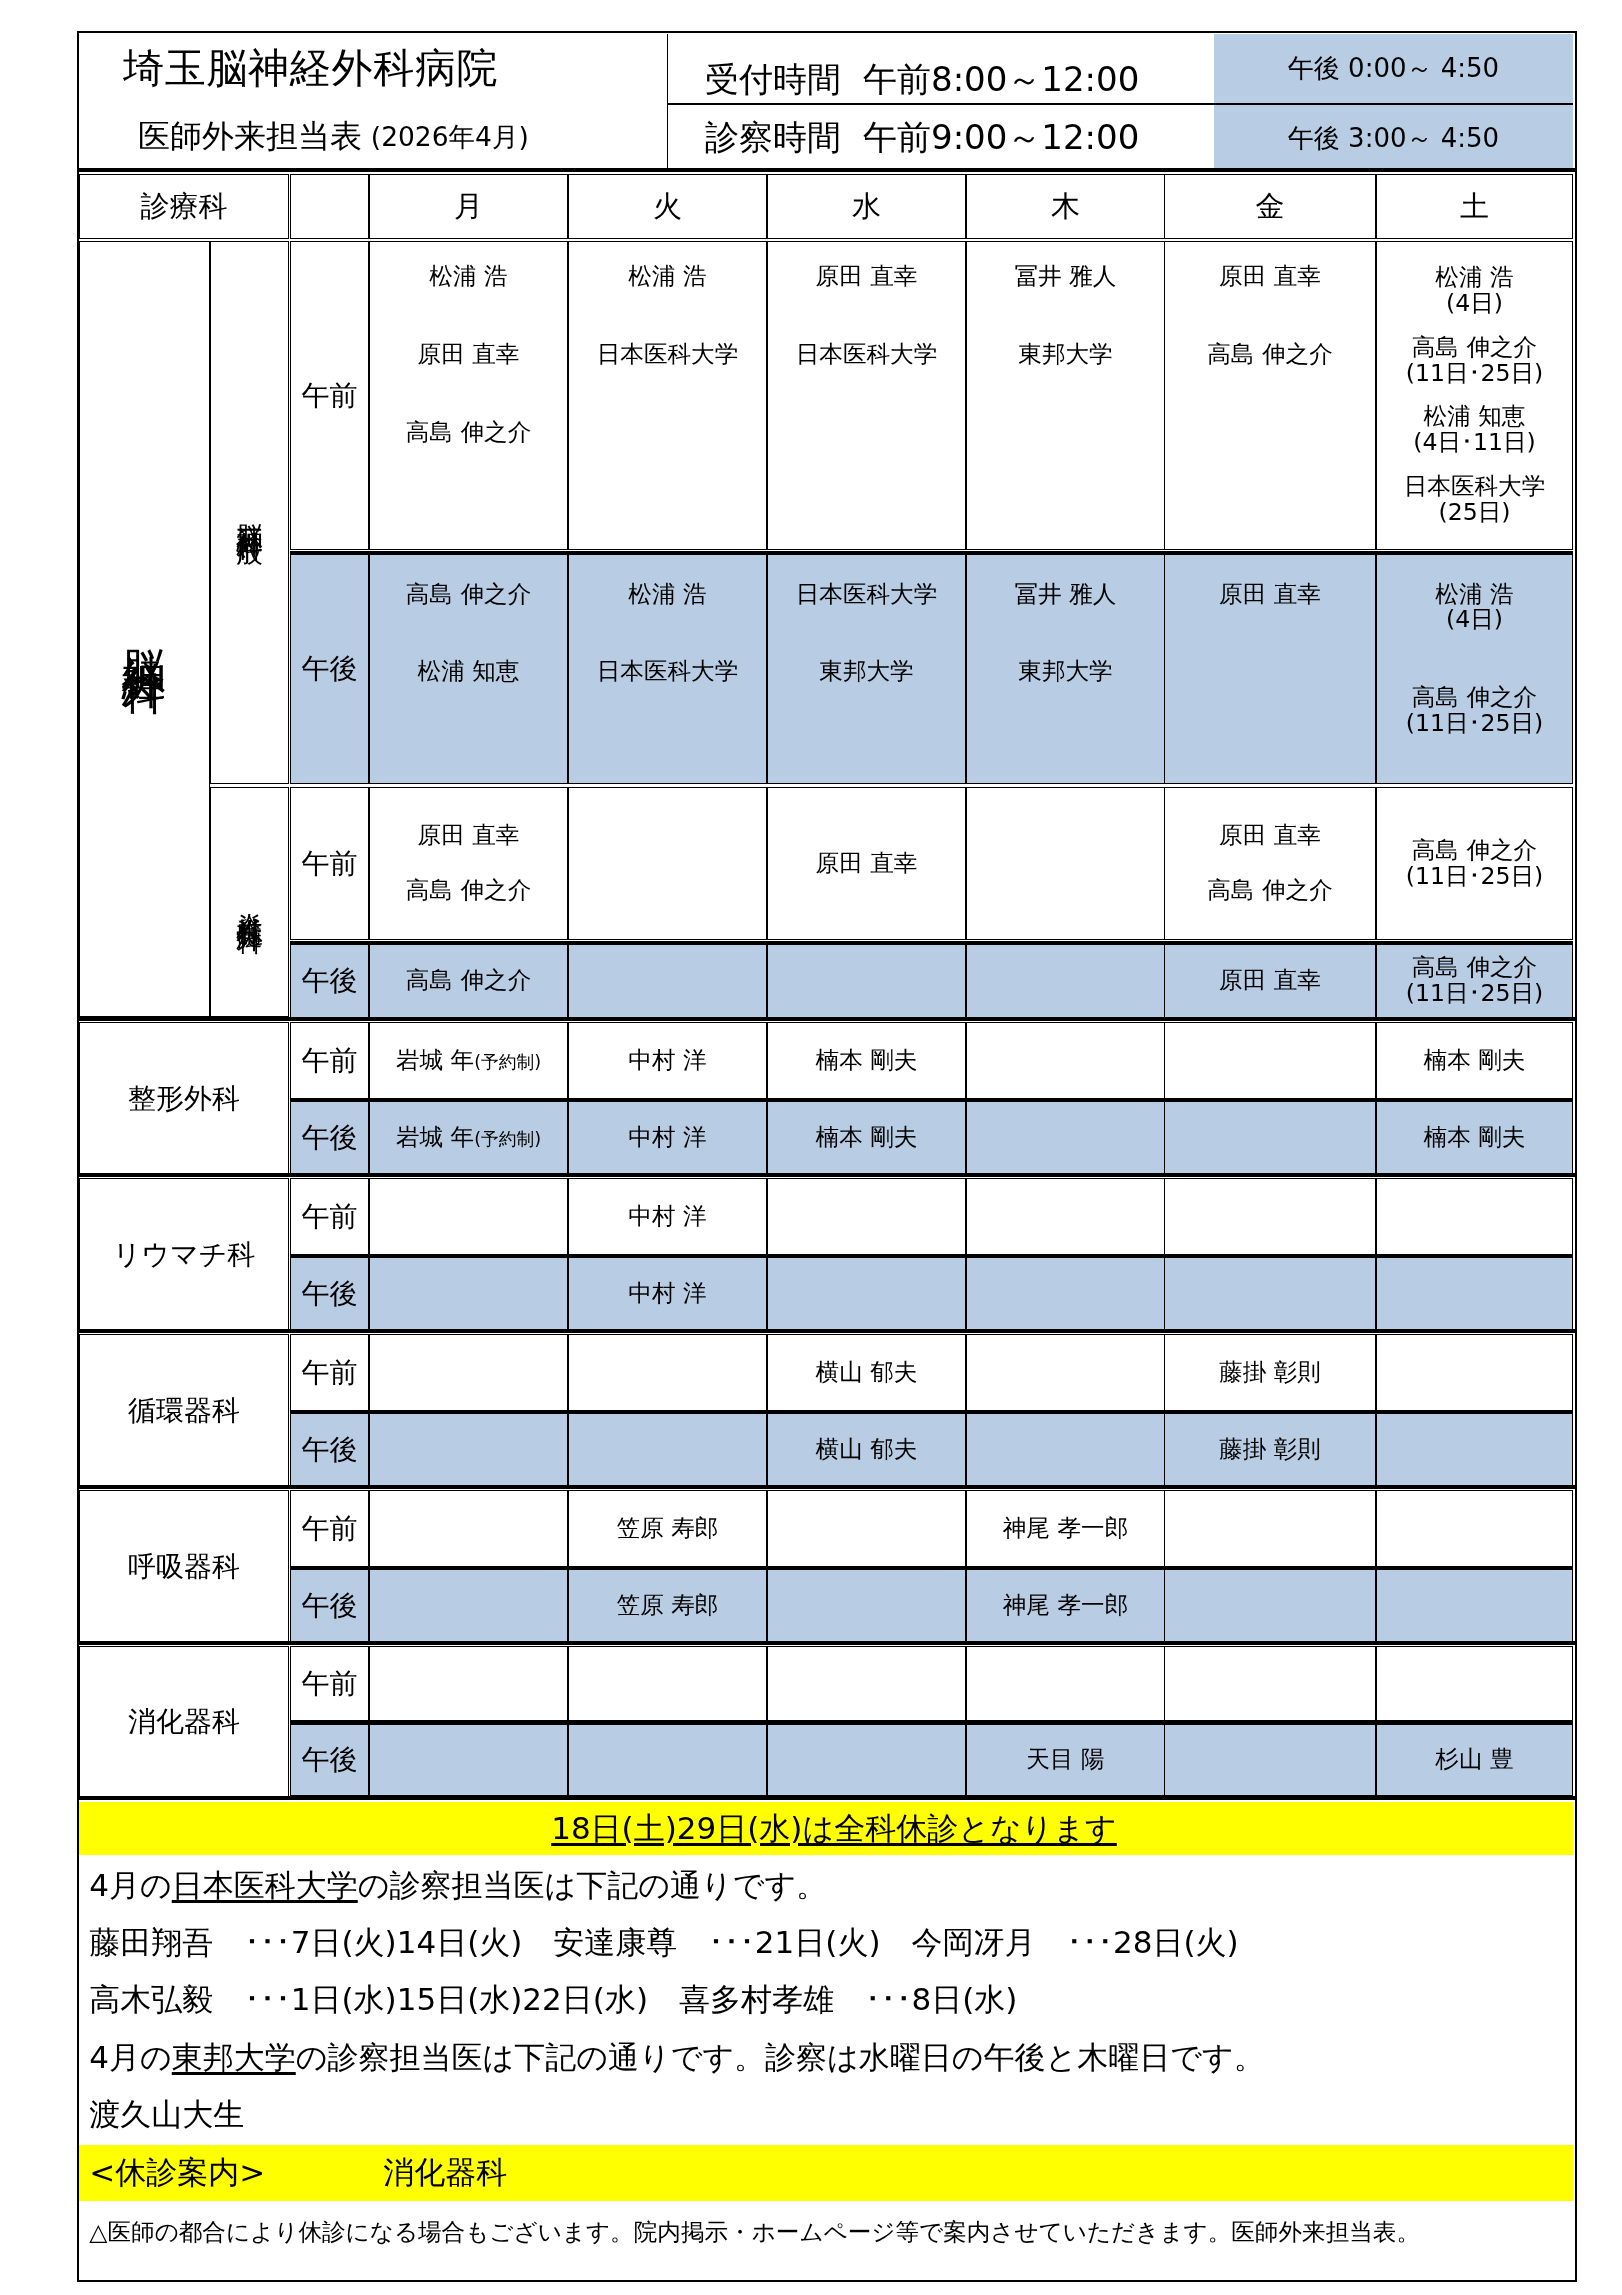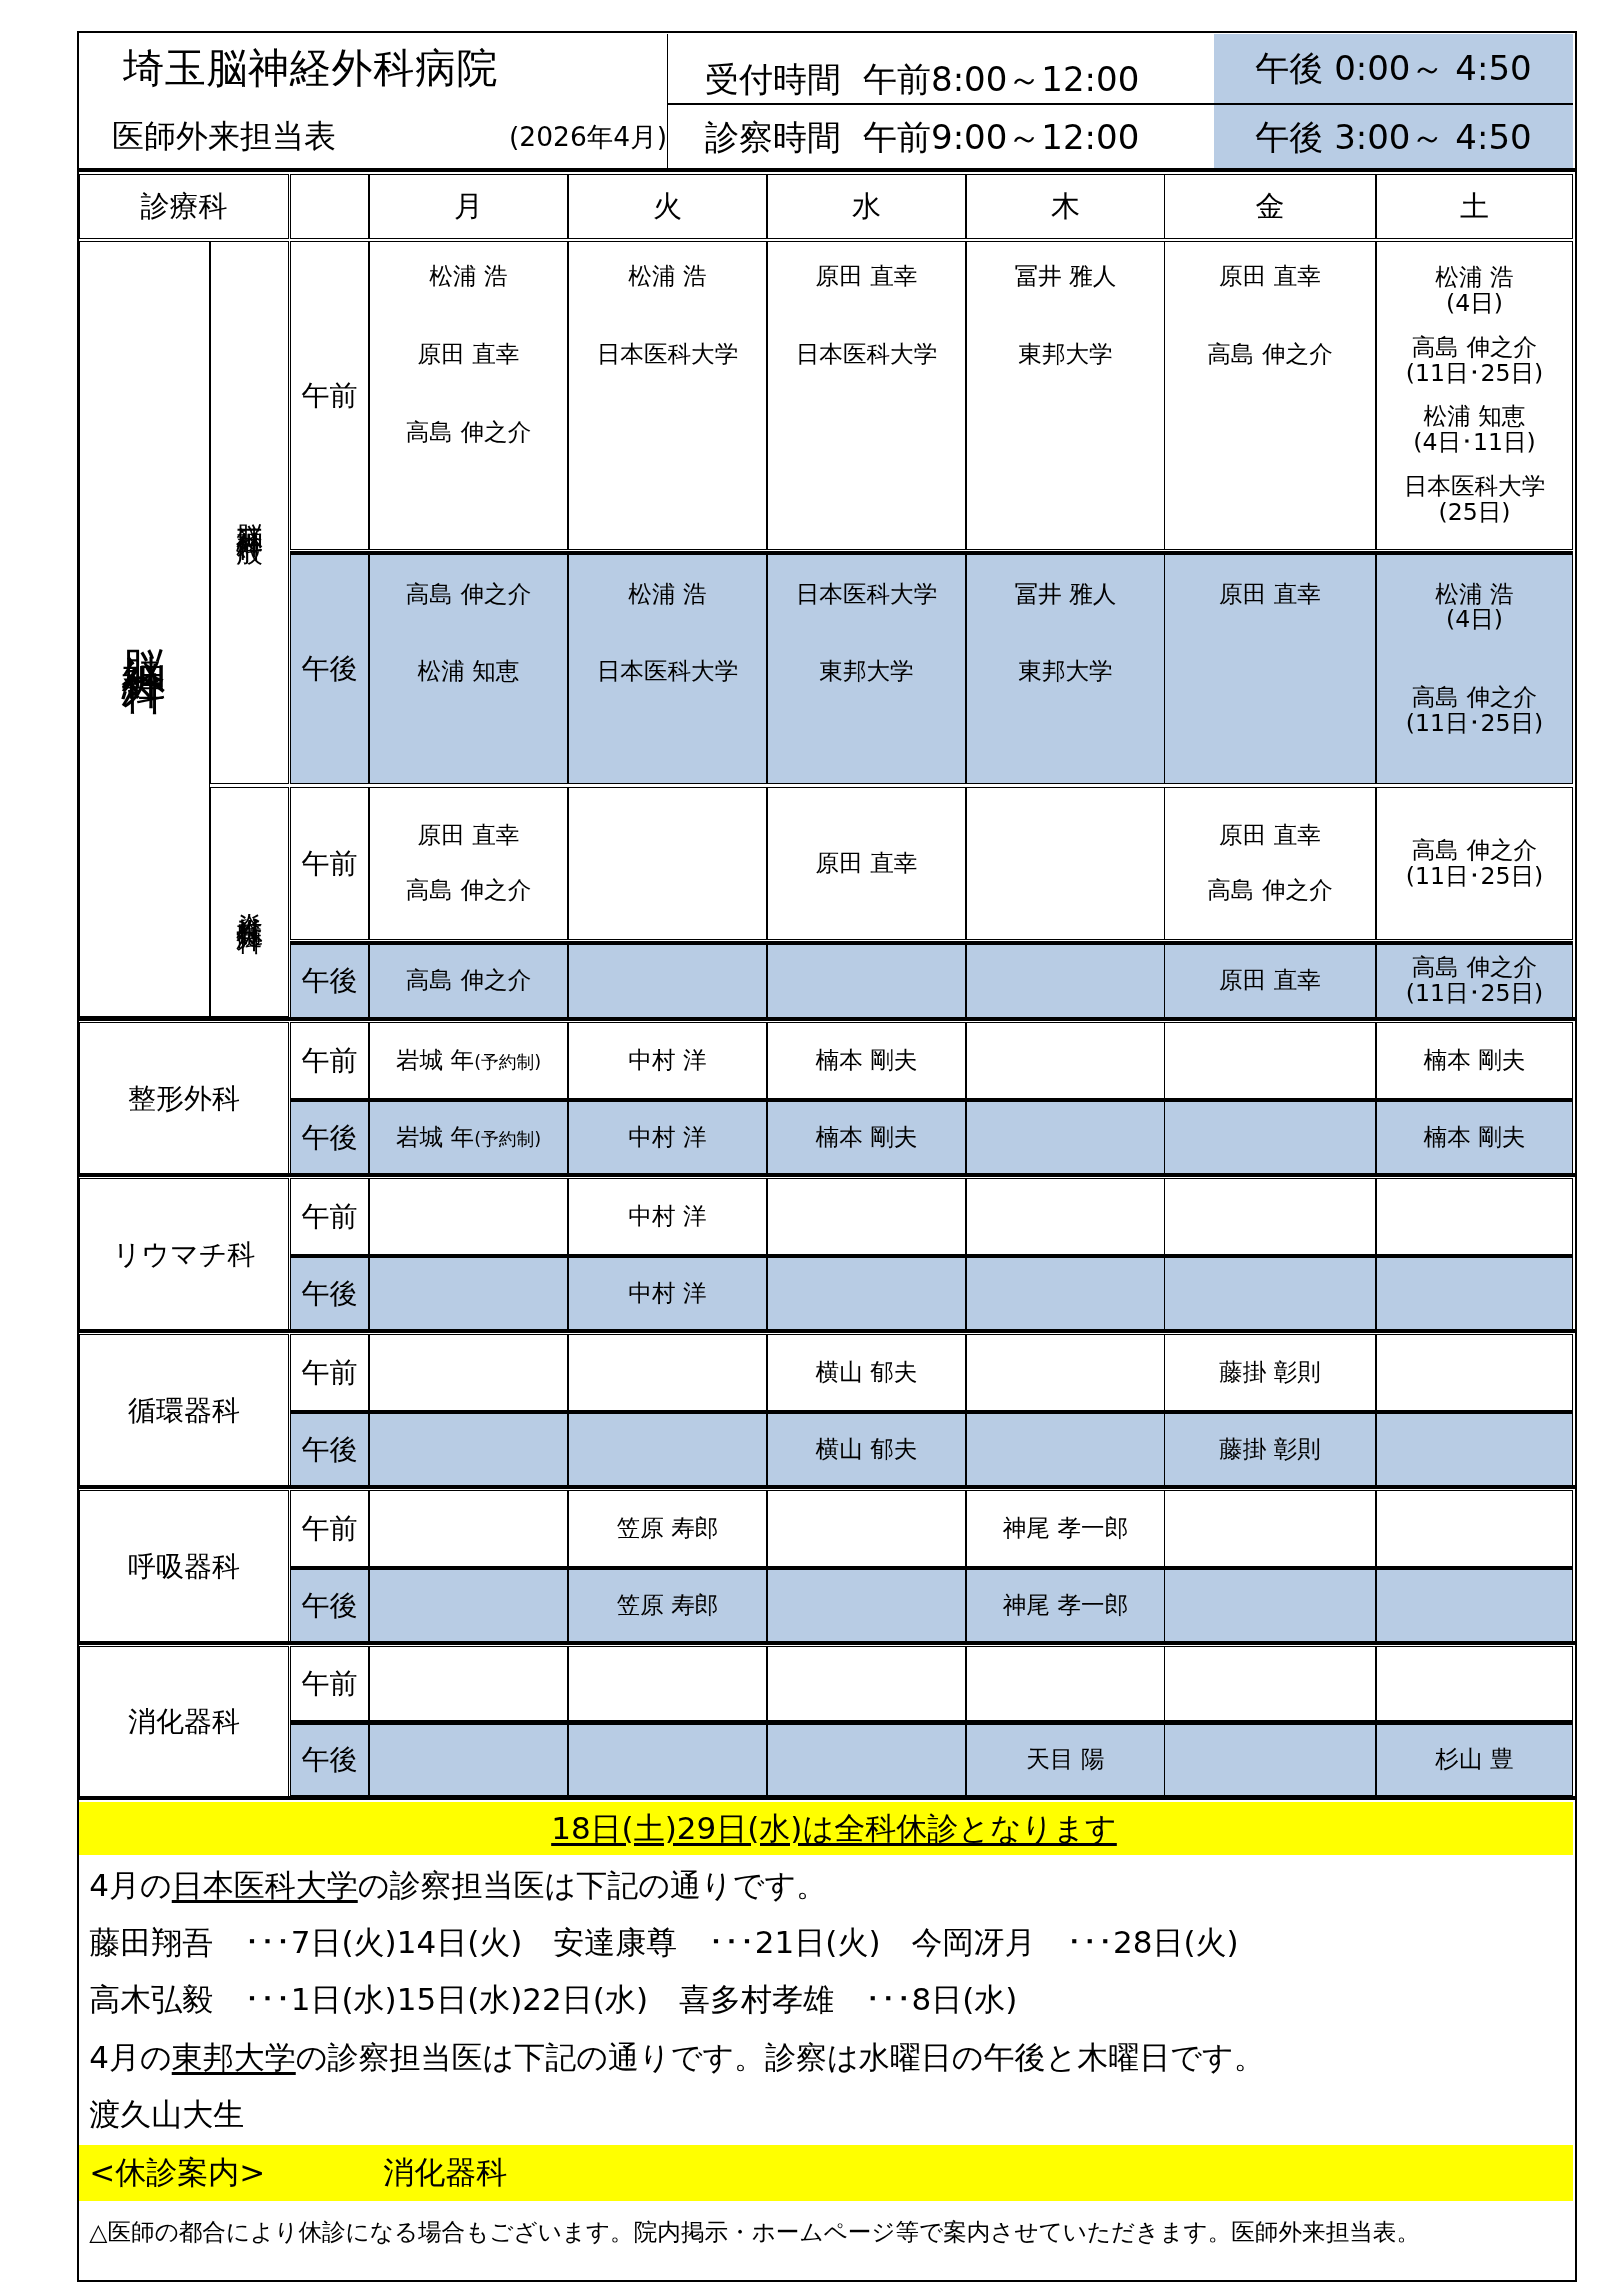--- a/index.html
+++ b/index.html
@@ -3,24 +3,24 @@
 <meta charset="utf-8">
 <style>
   html,body{margin:0;padding:0;background:#fff;}
   body{width:1623px;height:2295px;position:relative;overflow:hidden;font-family:"DejaVu Sans","Liberation Sans",sans-serif;color:#000;}
   .abs{position:absolute;box-sizing:border-box;}
   .frame{left:77px;top:31px;width:1500px;height:2251px;border:2.9px solid #000;}
   .cell{position:absolute;box-sizing:border-box;border:1.5px solid #000;display:flex;align-items:center;justify-content:center;text-align:center;background:#fff;}
   .blue{background:#b8cce4;}
   .thick-top{border-top:4.4px solid #000;}
   .hdr-title{font-size:41px;justify-content:flex-start;padding-left:44px;letter-spacing:0.7px;}
-  .hdr-sub{font-size:32px;justify-content:space-between;padding-left:33px;}
+  .hdr-sub{font-size:32px;justify-content:flex-start;padding-left:59px;}
   .hdr-sub small{font-size:26.5px;margin-left:8.8px;}
   .hours{font-size:34px;justify-content:flex-start;padding-left:37px;}
-  .hours-pm{font-size:34px;text-align:right;}
+  .hours-pm{font-size:26px;text-align:right;}
   .colh{font-size:29px;}
   .period{font-size:28px;}
   .dept{font-size:28px;}
   .dept-big{font-size:44px;writing-mode:vertical-rl;text-orientation:upright;letter-spacing:5.9px;}
   .dept-vert{font-size:26.5px;writing-mode:vertical-rl;text-orientation:upright;letter-spacing:2.9px;}
   .slot{flex-direction:column;justify-content:space-evenly;font-size:23.6px;line-height:1.1;padding:5.9px 0;}
   .slot .entry{display:flex;flex-direction:column;align-items:center;}
   .slot .small{font-size:17.7px;}
   .notice{left:79px;width:1494px;font-size:31px;display:flex;align-items:center;padding-left:10.3px;}
   .yellow{background:#ffff00;}

